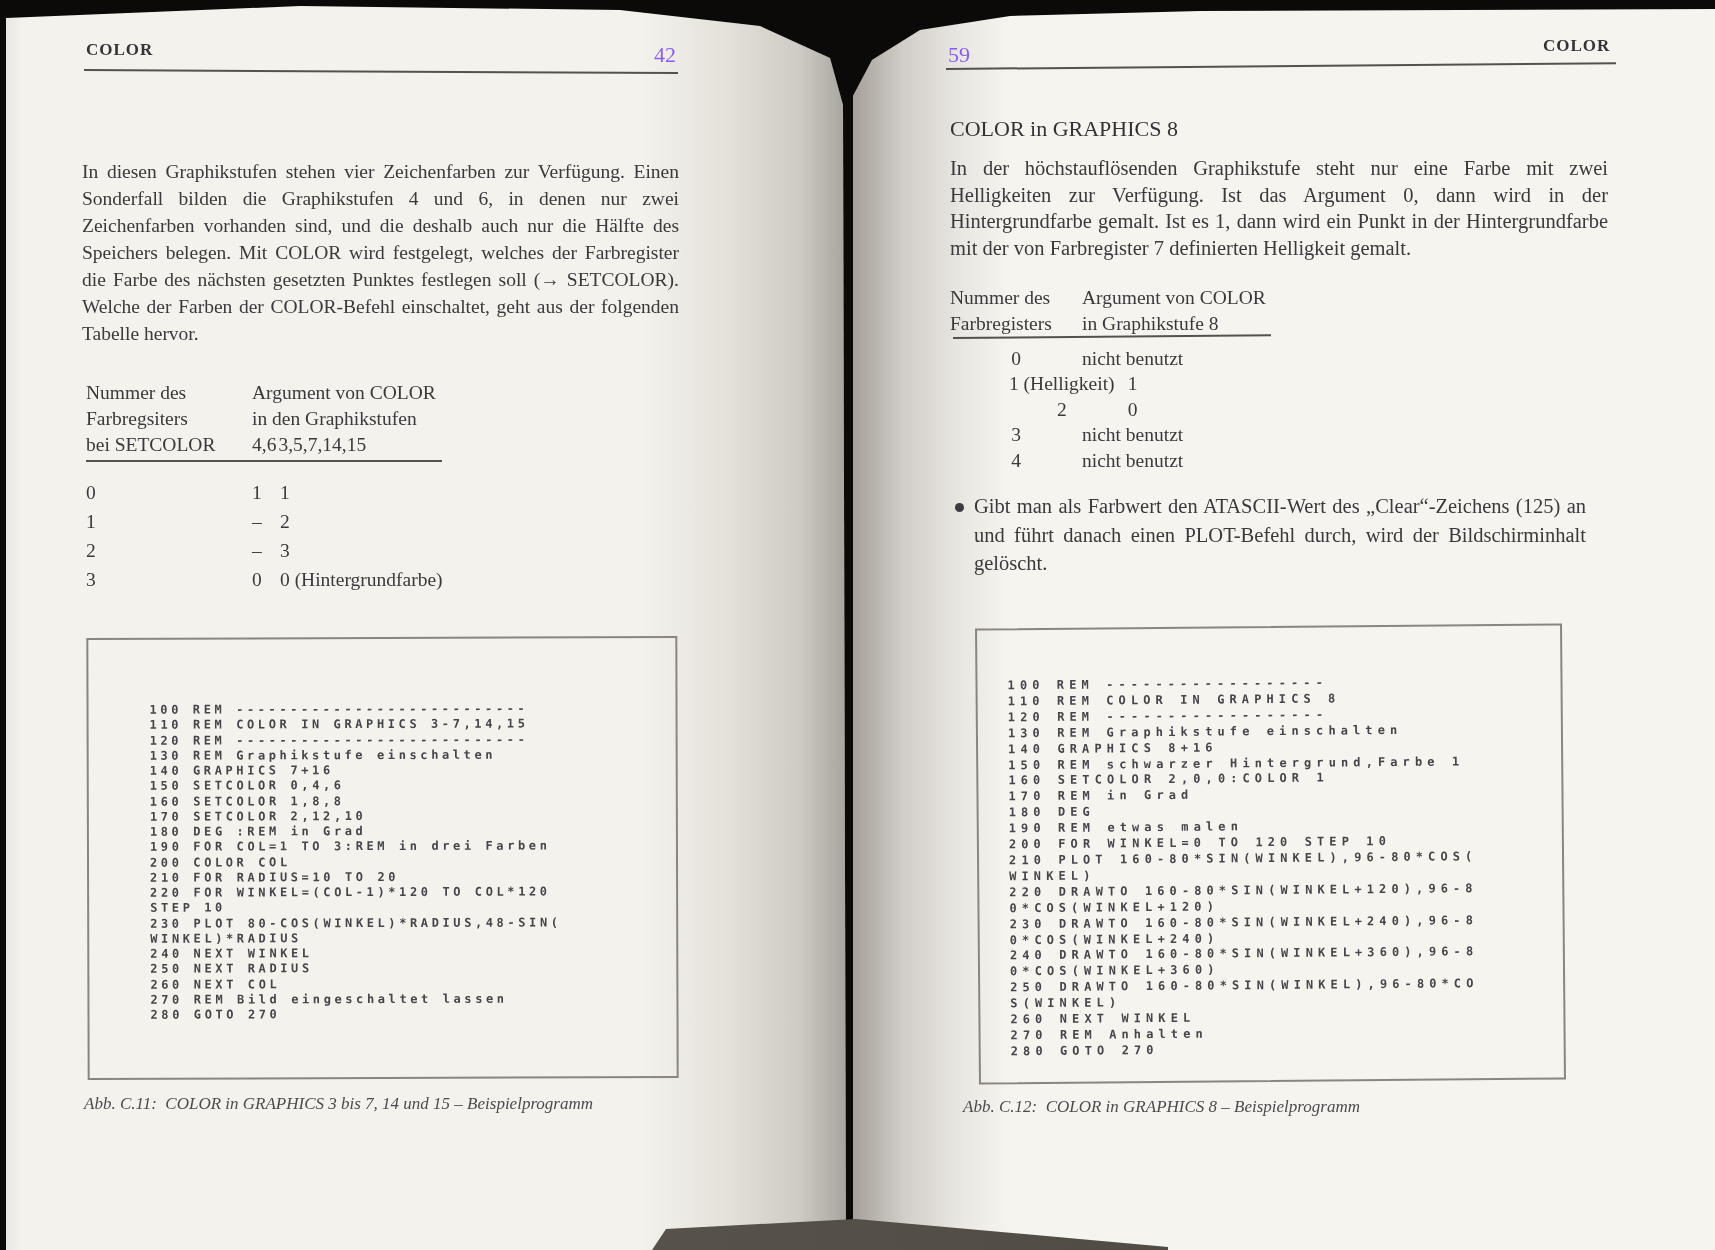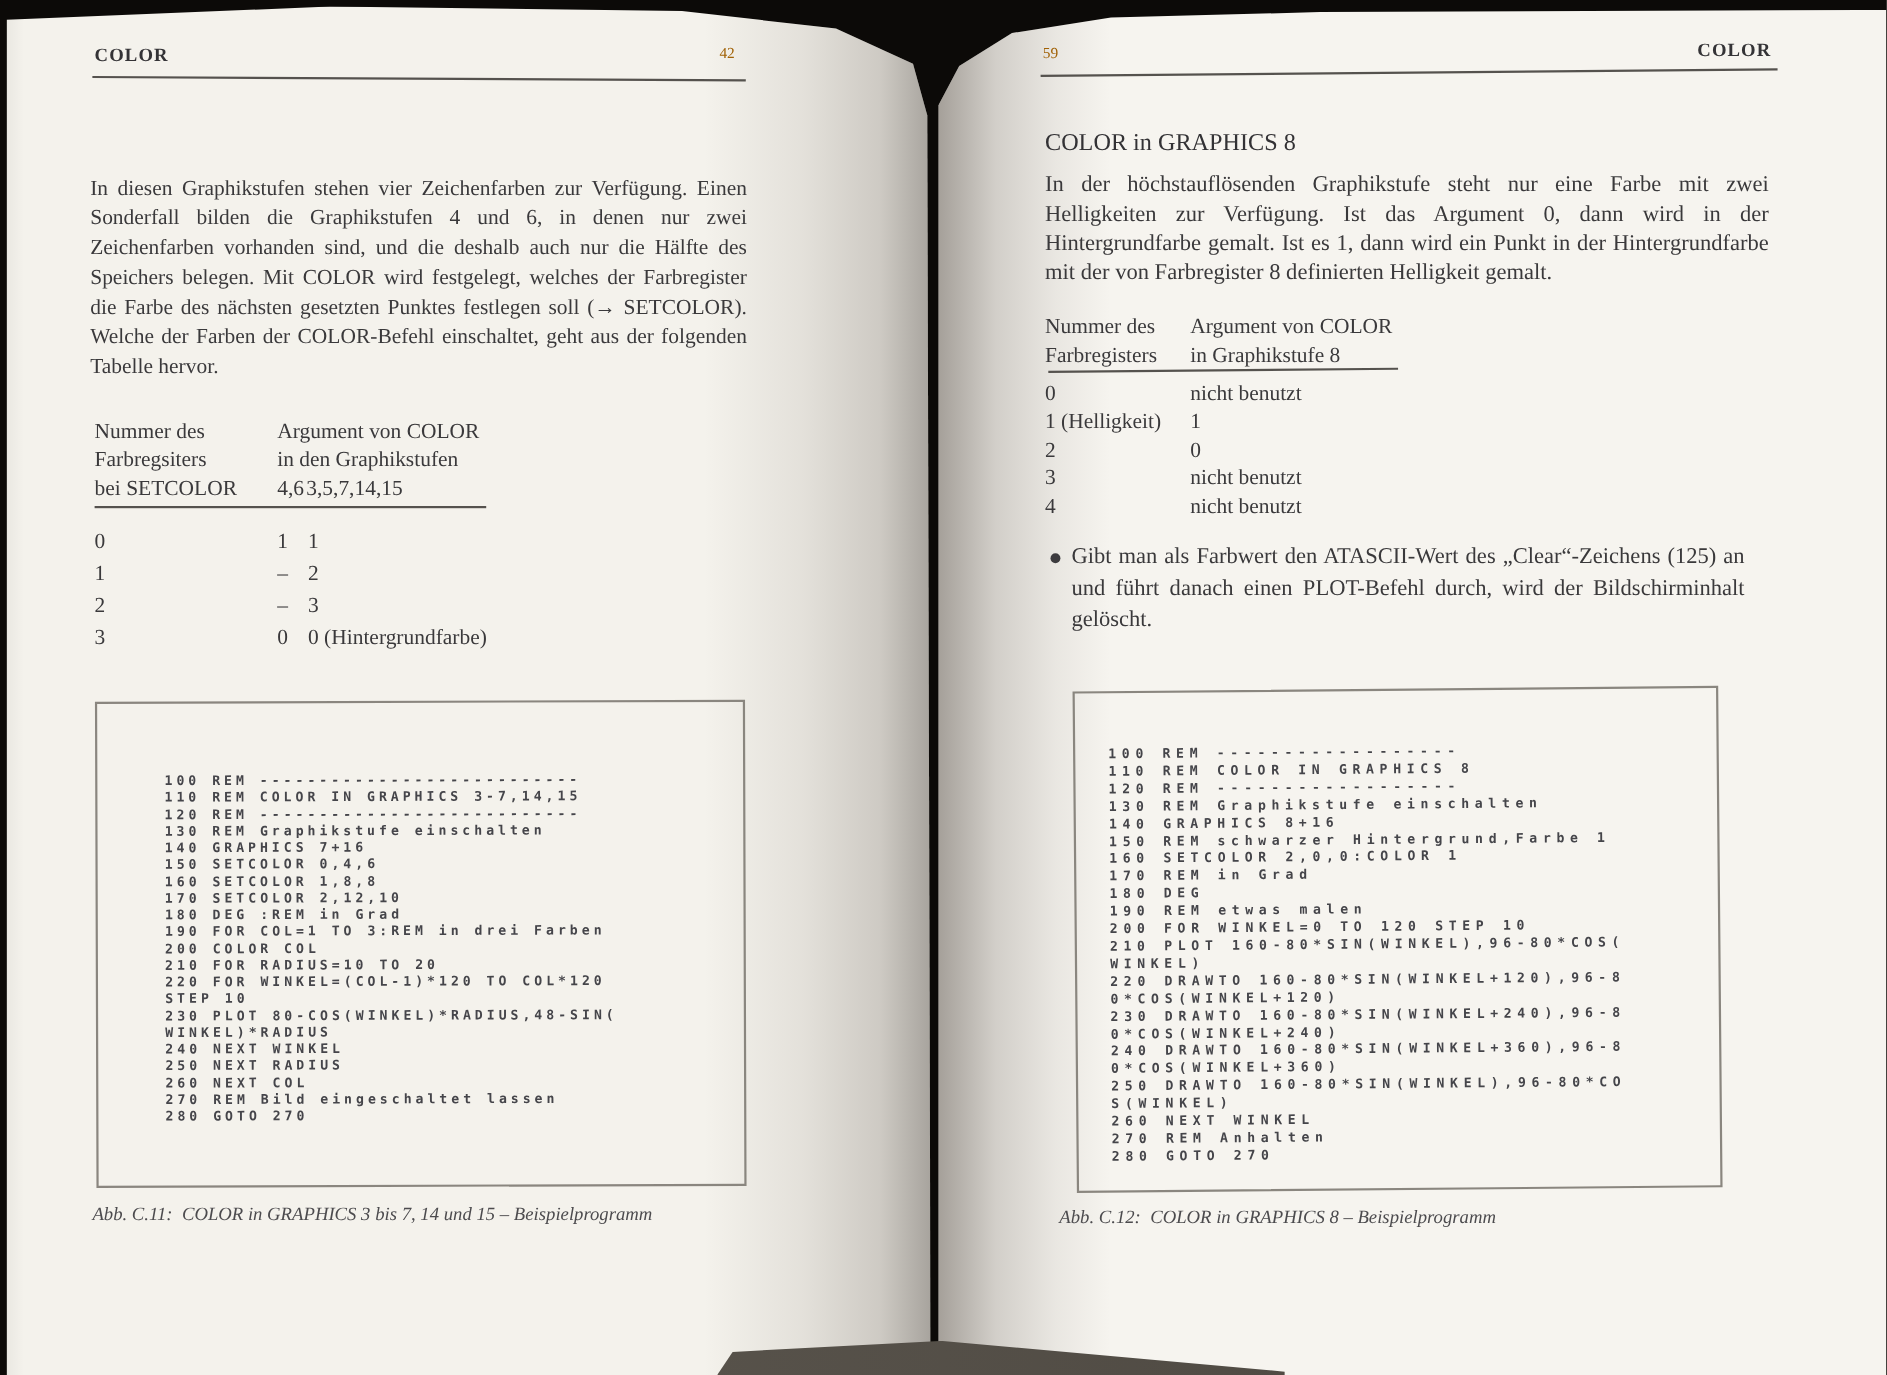--- a/index.html
+++ b/index.html
@@ -12,29 +12,29 @@
     background:linear-gradient(to right,rgba(0,0,0,.06) 0px,transparent 22px,transparent 640px,rgba(82,72,62,.10) 730px,rgba(70,60,52,.22) 800px,rgba(55,48,42,.40) 845px);}
   .page-right{background:#f6f4ef;
     clip-path:polygon(853px 96px,872px 60px,920px 30px,1010px 16px,1200px 11px,1715px 9px,1715px 1250px,853px 1250px);}
   .page-right::after{content:"";position:absolute;inset:0;pointer-events:none;
     background:linear-gradient(to right,rgba(66,57,49,.45) 853px,rgba(66,57,49,.20) 905px,rgba(66,57,49,.07) 960px,transparent 1010px);}
   .table-wedge{position:absolute;inset:0;pointer-events:none;
     clip-path:polygon(652px 1250px,666px 1229px,856px 1219px,1168px 1247px,1168px 1250px);
     background:linear-gradient(to right,#5e5951,#4a453e);}
   .abs{position:absolute;}
   .running-head{font-weight:bold;font-size:17px;letter-spacing:1px;color:#343336;}
-  .pagenum{font-size:14px;color:#a16207;}
+  .pagenum{font-size:22px;color:#8b5cf6;}
   .hrule{height:2px;background:#55524e;}
   .heading{font-size:22px;color:#333235;}
   .para{font-size:19.5px;line-height:27px;text-align:justify;color:#3a393b;}
   .para-r{font-size:20.5px;line-height:26.5px;text-align:justify;color:#3a393b;}
   .tbl-h{font-size:19.5px;line-height:26px;}
   .trow{font-size:19.5px;}
   .trow-l{height:29px;line-height:29px;}
-  .trow-r{height:25.4px;line-height:25.4px;}
+  .trow-r{height:25.4px;line-height:25.4px;text-align:center;}
   .cell{display:inline-block;vertical-align:top;}
   .reg-l{width:166px;}
   .v1-l{width:28px;}
   .reg-r{width:132px;}
   .bullet-dot{width:9px;height:9px;border-radius:50%;background:#3c3b3e;}
   .codebox{border:2px solid #8a867f;background:transparent;}
   .codebox-l{transform:rotate(-0.18deg);}
   .codebox-r{transform:rotate(-0.5deg);}
   pre.listing{margin:0;font-family:"DejaVu Sans Mono",monospace;font-weight:bold;color:#45454a;
     white-space:pre;}
@@ -111,21 +111,21 @@
   </div>
 
   <div class="abs caption" style="left:84px;top:1094px;">Abb. C.11:  COLOR in GRAPHICS 3 bis 7, 14 und 15 – Beispielprogramm</div>
 
   <div class="abs pagenum" style="left:948px;top:42px;">59</div>
   <div class="abs running-head" style="left:1543px;top:36px;">COLOR</div>
   <div class="abs hrule" style="left:946px;top:68px;width:670px;transform:rotate(-0.5deg);transform-origin:left center;"></div>
 
   <div class="abs heading" style="left:950px;top:116px;">COLOR in GRAPHICS 8</div>
 
-  <div class="abs para-r" style="left:950px;top:155px;width:658px;">In der höchstauflösenden Graphikstufe steht nur eine Farbe mit zwei Helligkeiten zur Verfügung. Ist das Argument 0, dann wird in der Hintergrundfarbe gemalt. Ist es 1, dann wird ein Punkt in der Hintergrundfarbe mit der von Farbregister 8 definierten Helligkeit gemalt.</div>
+  <div class="abs para-r" style="left:950px;top:155px;width:658px;">In der höchstauflösenden Graphikstufe steht nur eine Farbe mit zwei Helligkeiten zur Verfügung. Ist das Argument 0, dann wird in der Hintergrundfarbe gemalt. Ist es 1, dann wird ein Punkt in der Hintergrundfarbe mit der von Farbregister 7 definierten Helligkeit gemalt.</div>
 
   <div class="abs tbl-h" style="left:950px;top:285px;">
     <div>Nummer des</div>
     <div>Farbregisters</div>
   </div>
   <div class="abs tbl-h" style="left:1082px;top:285px;">
     <div>Argument von COLOR</div>
     <div>in Graphikstufe 8</div>
   </div>
   <div class="abs hrule" style="left:953px;top:337px;width:318px;transform:rotate(-0.5deg);transform-origin:left center;"></div>

